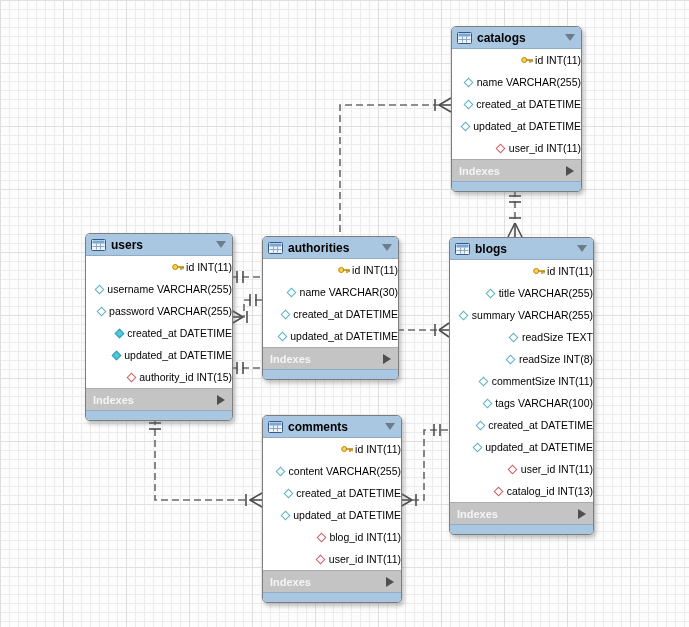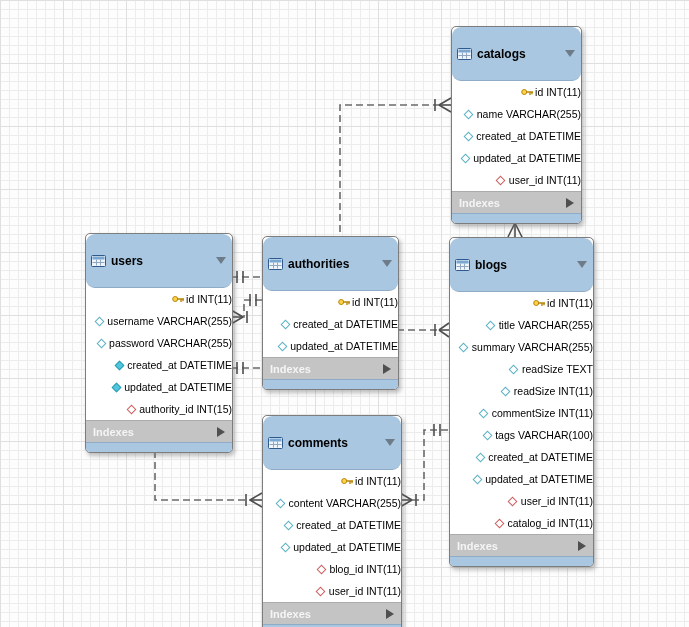--- a/index.html
+++ b/index.html
@@ -16,23 +16,23 @@
   #rel-layer{position:absolute;left:0;top:0;z-index:1;}
   .relline{fill:none;stroke:#6a6a6a;stroke-width:1.6;stroke-dasharray:7 4;}
   .mk{stroke:#4e4e4e;stroke-width:1.6;fill:none;}
   .db-table{
     position:absolute;z-index:2;
     border:1px solid #7d7d7d;border-radius:5px;overflow:hidden;
     background:#fff;box-shadow:2px 3px 4px rgba(110,110,110,0.45);
     font-size:10.5px;color:#000;
   }
   .tbl-header{
-    height:21px;display:flex;align-items:center;gap:5px;padding:16px 5px;
+    height:21px;display:flex;align-items:center;gap:5px;padding:0 5px;
     background:var(--header-blue,#a9c7e1);border-bottom:1px solid #8fabc7;
-    font-weight:bold;font-size:12px;border-radius:9px;
+    font-weight:bold;font-size:12px;
   }
   .tbl-header .tname{flex:1 1 auto;white-space:nowrap;}
   .arrow-down{width:0;height:0;border-left:5px solid transparent;border-right:5px solid transparent;border-top:7px solid #6e7c8a;margin-right:1px;}
   .tbl-icon{flex:0 0 auto;display:block;}
   .tbl-body{background:#fff;}
   .field-row{height:22px;display:flex;align-items:center;white-space:nowrap;justify-content:flex-end;}
   .field-ic{flex:0 0 16px;display:flex;justify-content:center;align-items:center;}
   .dia{width:7px;height:7px;transform:rotate(45deg);box-sizing:border-box;}
   .dia.col{border:1.5px solid #5ab1c3;background:#fff;}
   .dia.nn{border:1.5px solid #2f9cb0;background:#4fc8de;}
@@ -239,20 +239,26 @@
               <circle cx="3.2" cy="5" r="2.5" fill="#ffd24a" stroke="#b8860b"></circle>
               <path d="M5.7 5 H12 M9 5 V8 M11 5 V7.2" stroke="#b8860b" stroke-width="1.4" fill="none"></path>
             </svg>
           </span>
           <span>id INT(11)</span>
         </div>
         <div class="field-row">
           <span class="field-ic">
             <span class="dia col"></span>
           </span>
+          <span>name VARCHAR(30)</span>
+        </div>
+        <div class="field-row">
+          <span class="field-ic">
+            <span class="dia col"></span>
+          </span>
           <span>created_at DATETIME</span>
         </div>
         <div class="field-row">
           <span class="field-ic">
             <span class="dia col"></span>
           </span>
           <span>updated_at DATETIME</span>
         </div>
       </div>
       <div class="idx-bar">
@@ -298,21 +304,21 @@
         <div class="field-row">
           <span class="field-ic">
             <span class="dia col"></span>
           </span>
           <span>readSize TEXT</span>
         </div>
         <div class="field-row">
           <span class="field-ic">
             <span class="dia col"></span>
           </span>
-          <span>readSize INT(11)</span>
+          <span>readSize INT(8)</span>
         </div>
         <div class="field-row">
           <span class="field-ic">
             <span class="dia col"></span>
           </span>
           <span>commentSize INT(11)</span>
         </div>
         <div class="field-row">
           <span class="field-ic">
             <span class="dia col"></span>
@@ -334,21 +340,21 @@
         <div class="field-row">
           <span class="field-ic">
             <span class="dia fk"></span>
           </span>
           <span>user_id INT(11)</span>
         </div>
         <div class="field-row">
           <span class="field-ic">
             <span class="dia fk"></span>
           </span>
-          <span>catalog_id INT(11)</span>
+          <span>catalog_id INT(13)</span>
         </div>
       </div>
       <div class="idx-bar">
         <span>Indexes</span>
         <span class="arrow-right"></span>
       </div>
       <div class="tbl-strip"></div>
     </div>
     <div class="db-table" style="left: 262px; top: 415px; width: 138px;">
       <div class="tbl-header">

